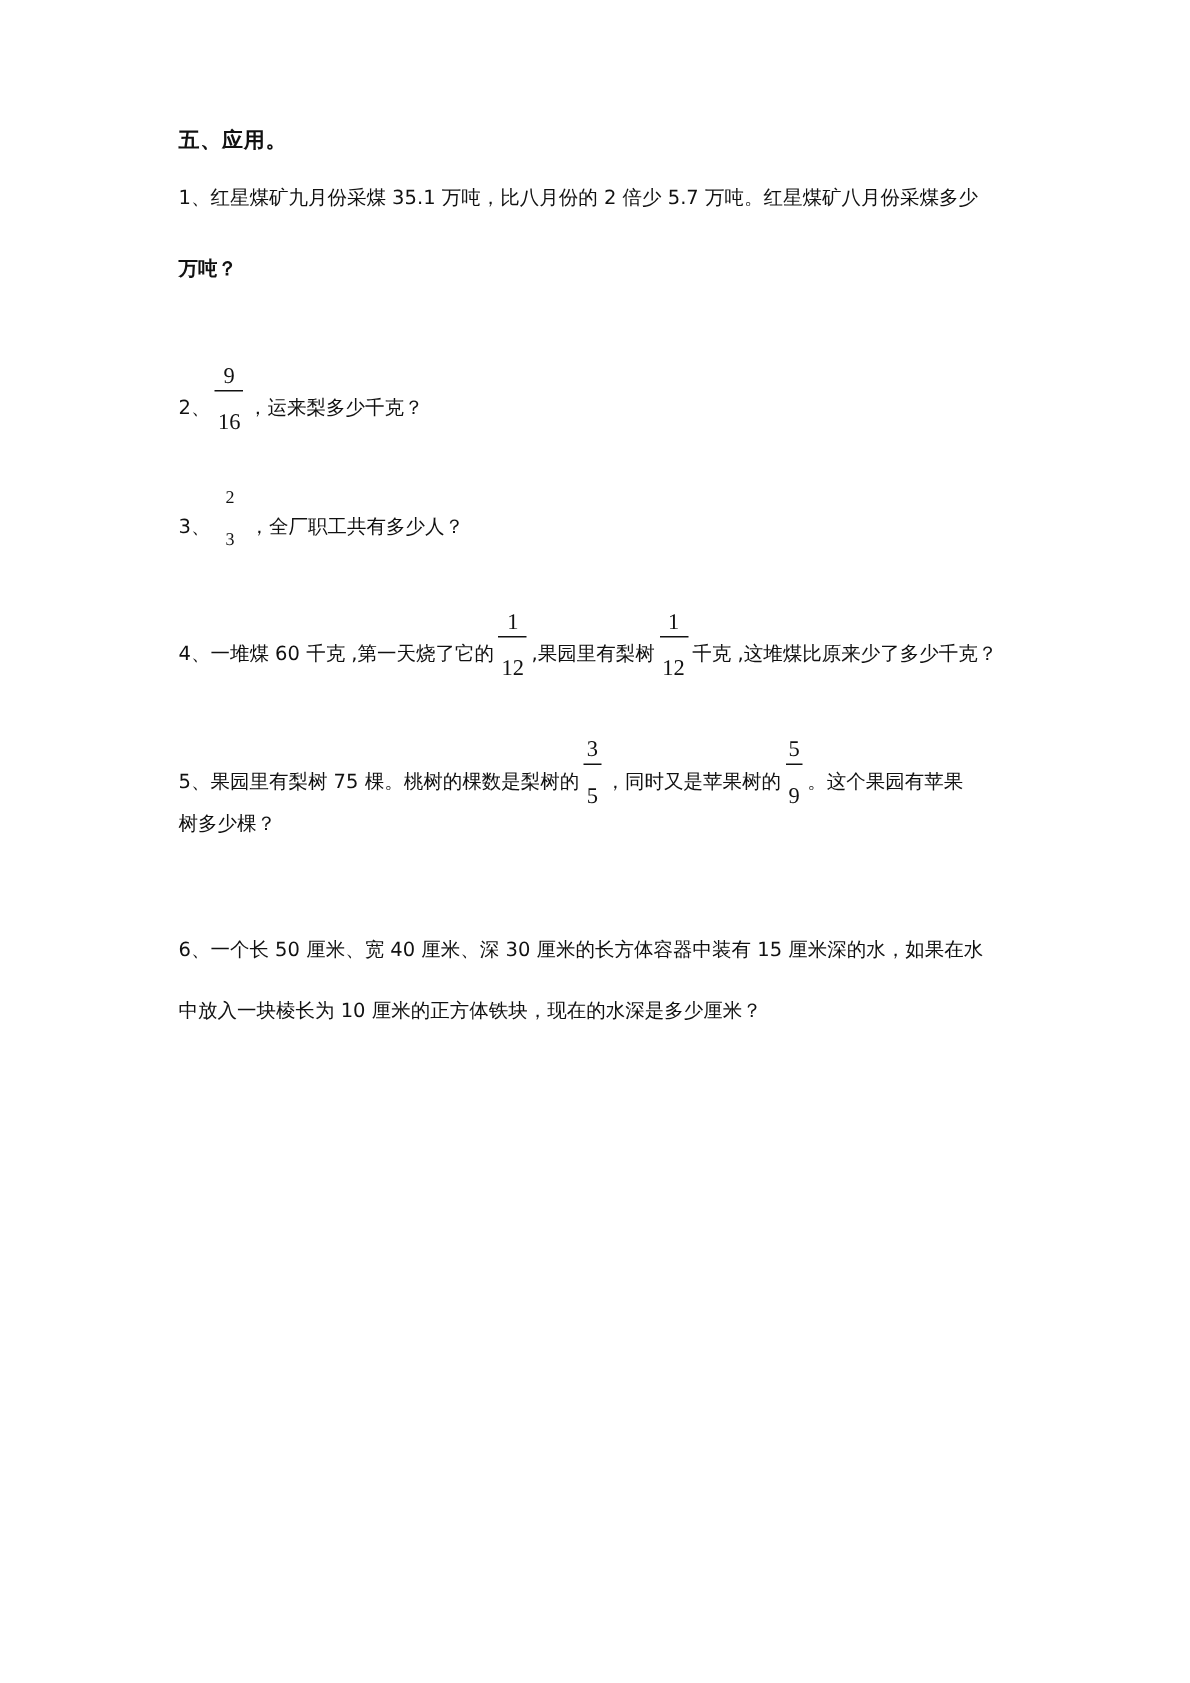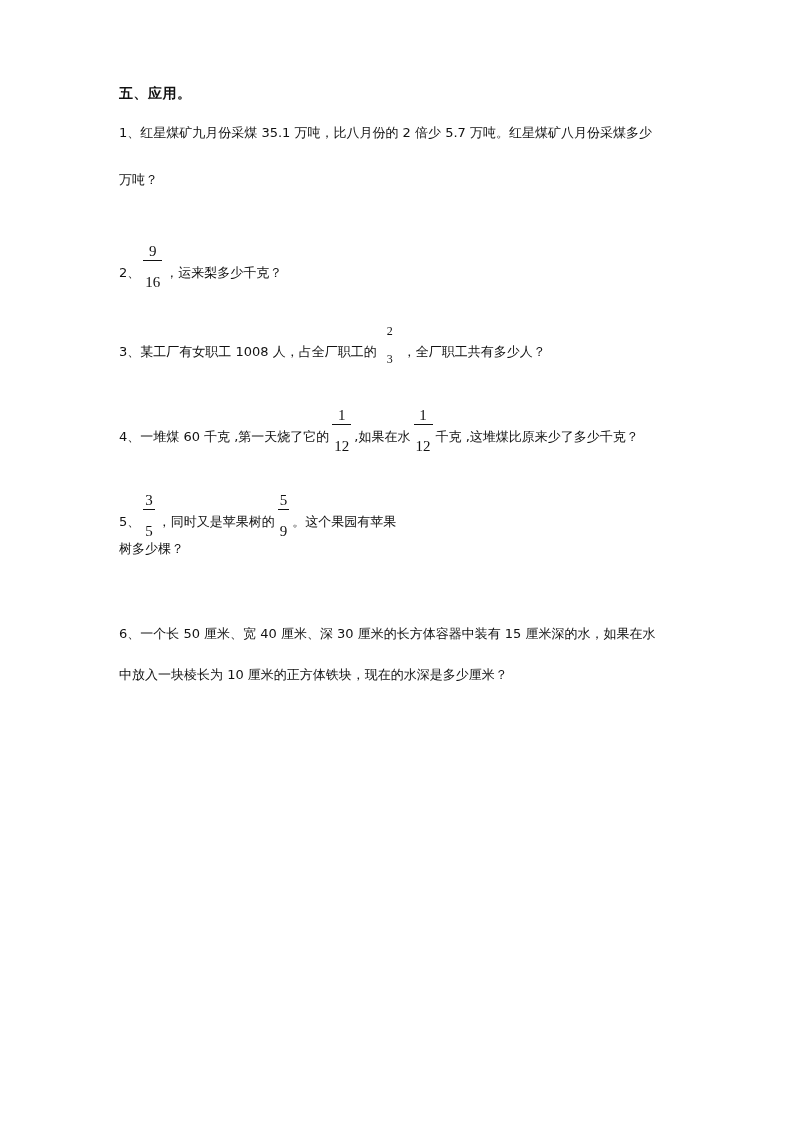--- a/index.html
+++ b/index.html
@@ -71,64 +71,64 @@
 <body>
 
 <div class="page">
 
   <div class="section-title">五、应用。</div>
 
   <div class="line" style="top:98px;">
     <span>1、</span>
     <span>红星煤矿九月份采煤 35.1 万吨，比八月份的 2 倍少 5.7 万吨。红星煤矿八月份采煤多少</span>
   </div>
-  <div class="line" style="top:145px;">
+  <div class="line" style="top:145px;font-weight:bold;">
     <span>万吨？</span>
   </div>
 
   <div class="line" style="top:216px;">
     <span>2、</span>
     <span class="frac">
       <span class="n">9</span>
       <span class="bar"></span>
       <span class="d">16</span>
     </span>
     <span>，运来梨多少千克？</span>
   </div>
 
   <div class="line" style="top:298px;">
     <span>3、</span>
-    <span>某工厂有女职工 1008 人，占全厂职工的</span>
     <span class="frac small" style="margin:0 8px;">
       <span class="n">2</span>
       <span class="bar"></span>
       <span class="d">3</span>
     </span>
     <span>，全厂职工共有多少人？</span>
   </div>
 
   <div class="line" style="top:380px;">
     <span>4、</span>
     <span>一堆煤 60 千克 ,第一天烧了它的</span>
     <span class="frac">
       <span class="n">1</span>
       <span class="bar"></span>
       <span class="d">12</span>
     </span>
-    <span>,如果在水</span>
+    <span>,果园里有梨树</span>
     <span class="frac">
       <span class="n">1</span>
       <span class="bar"></span>
       <span class="d">12</span>
     </span>
     <span>千克 ,这堆煤比原来少了多少千克？</span>
   </div>
 
   <div class="line" style="top:465px;">
     <span>5、</span>
+    <span>果园里有梨树 75 棵。桃树的棵数是梨树的</span>
     <span class="frac">
       <span class="n">3</span>
       <span class="bar"></span>
       <span class="d">5</span>
     </span>
     <span>，同时又是苹果树的</span>
     <span class="frac">
       <span class="n">5</span>
       <span class="bar"></span>
       <span class="d">9</span>

